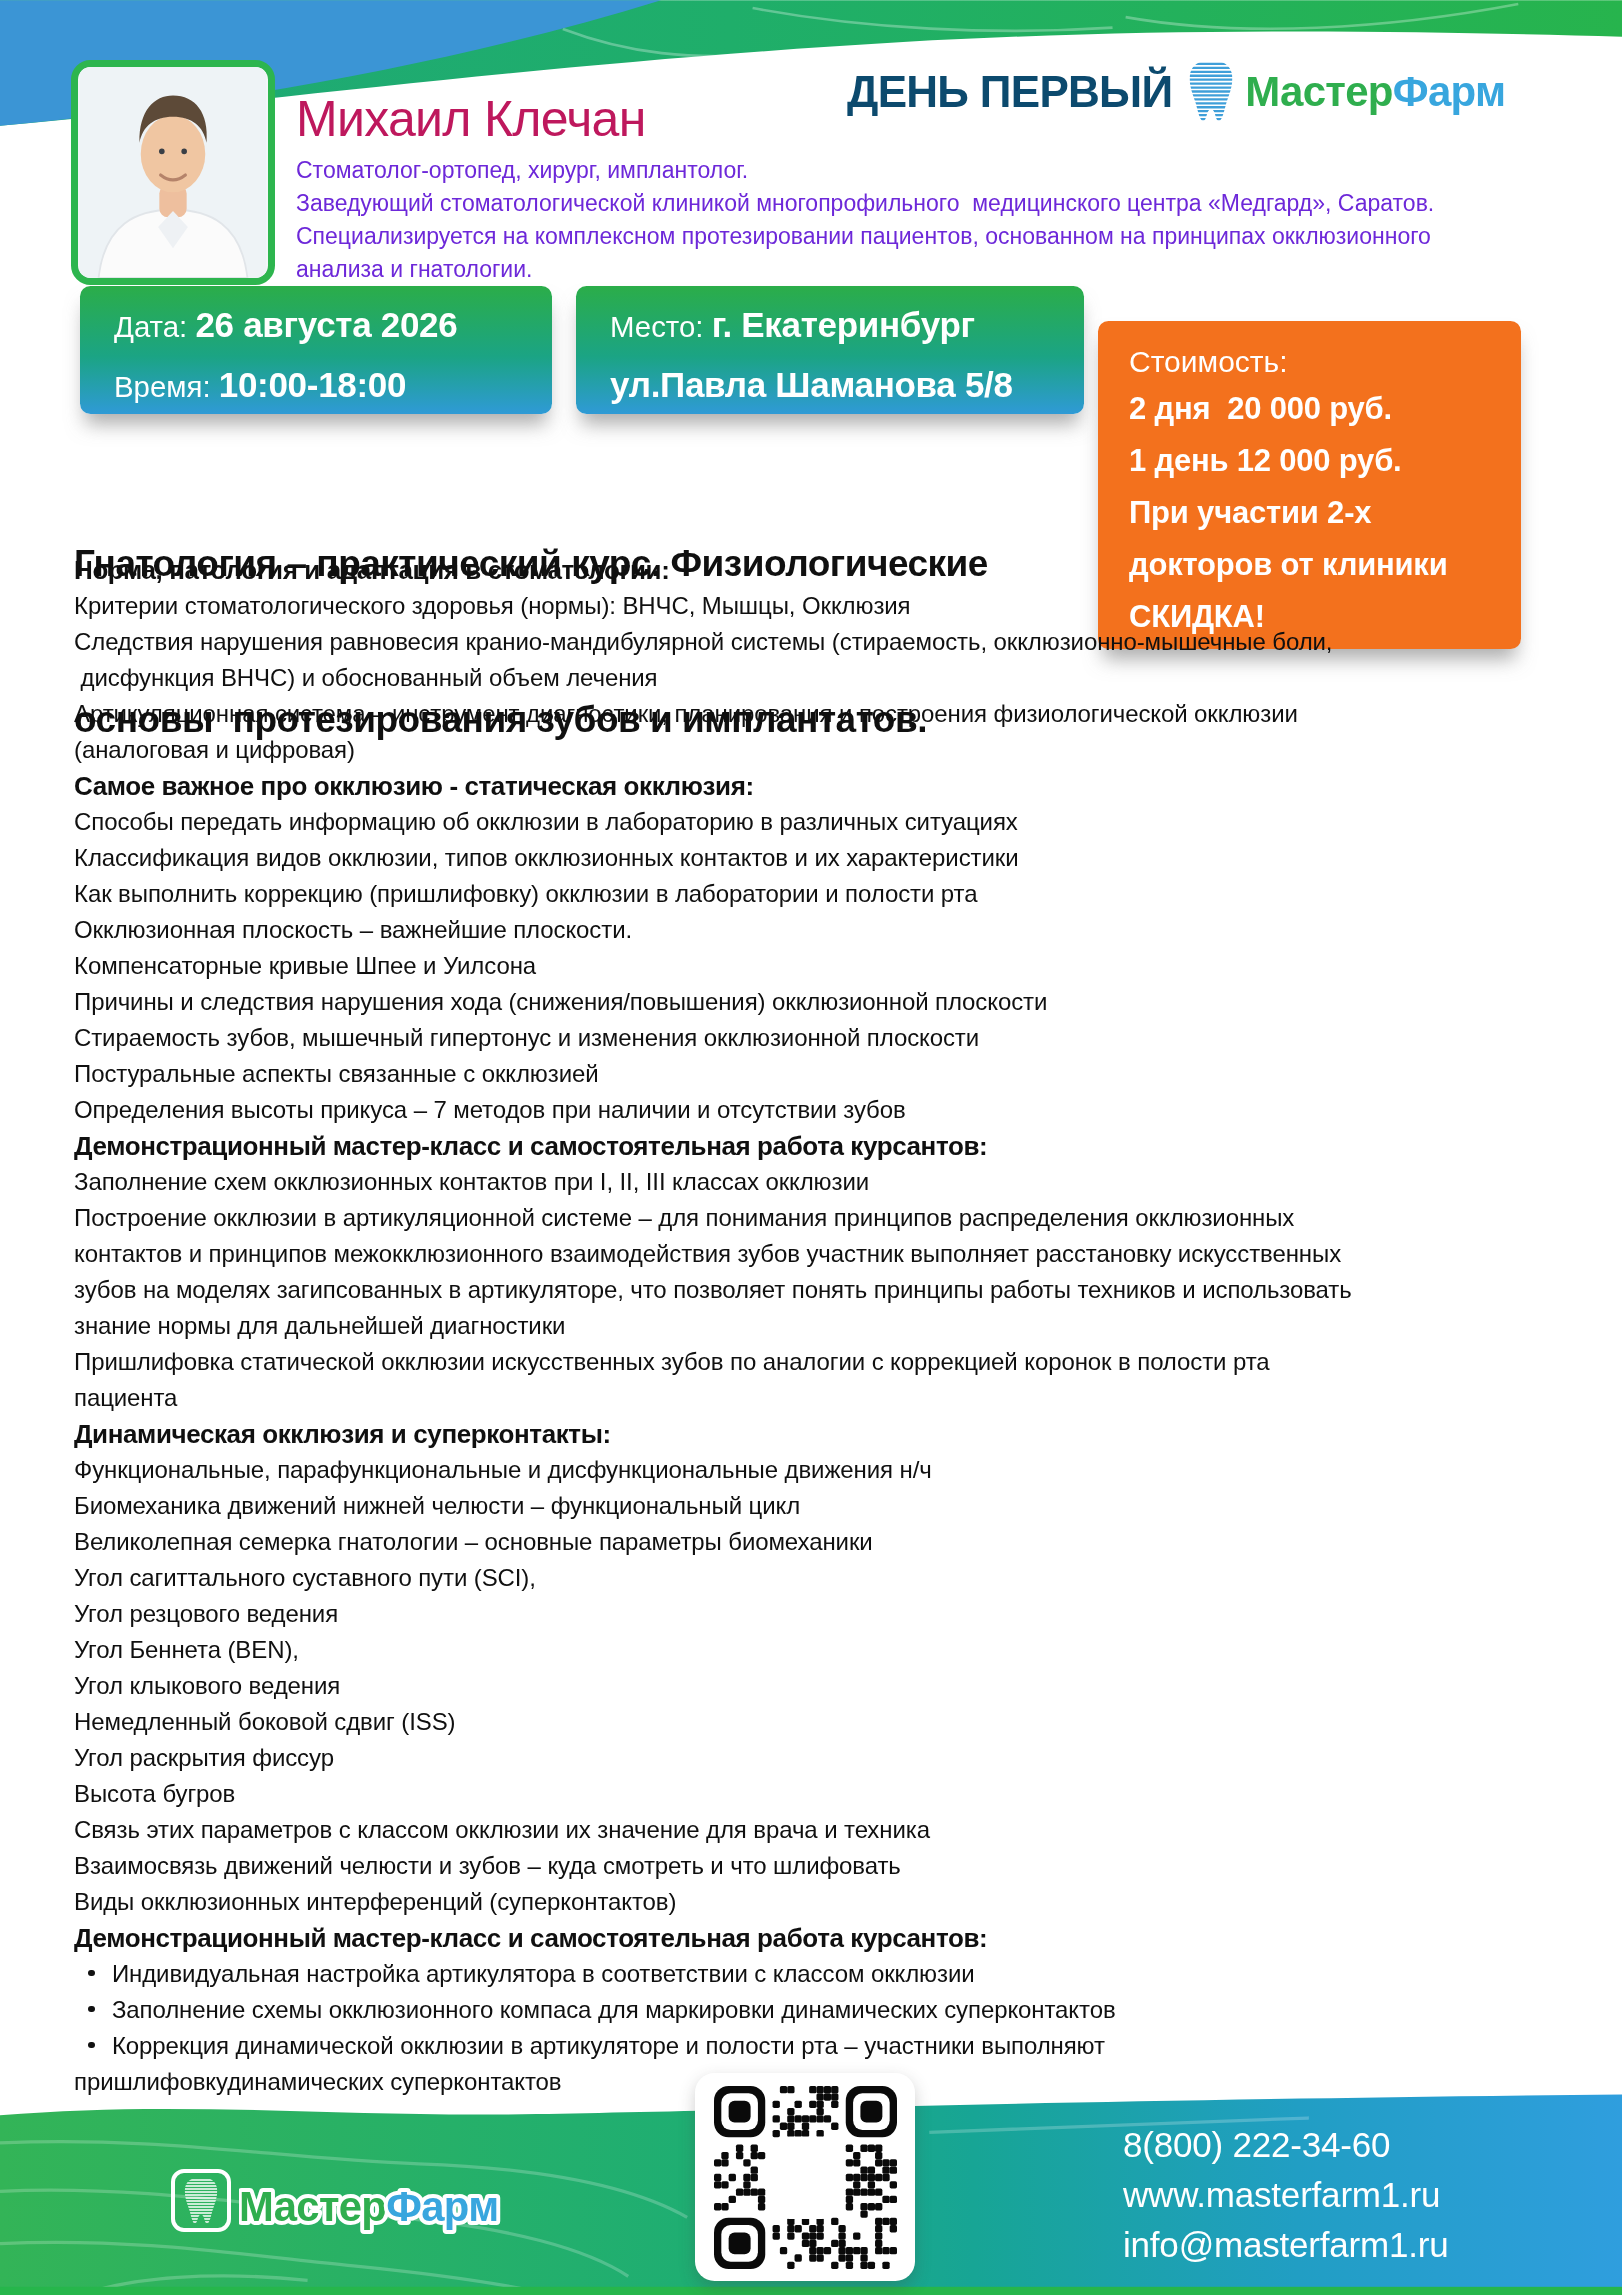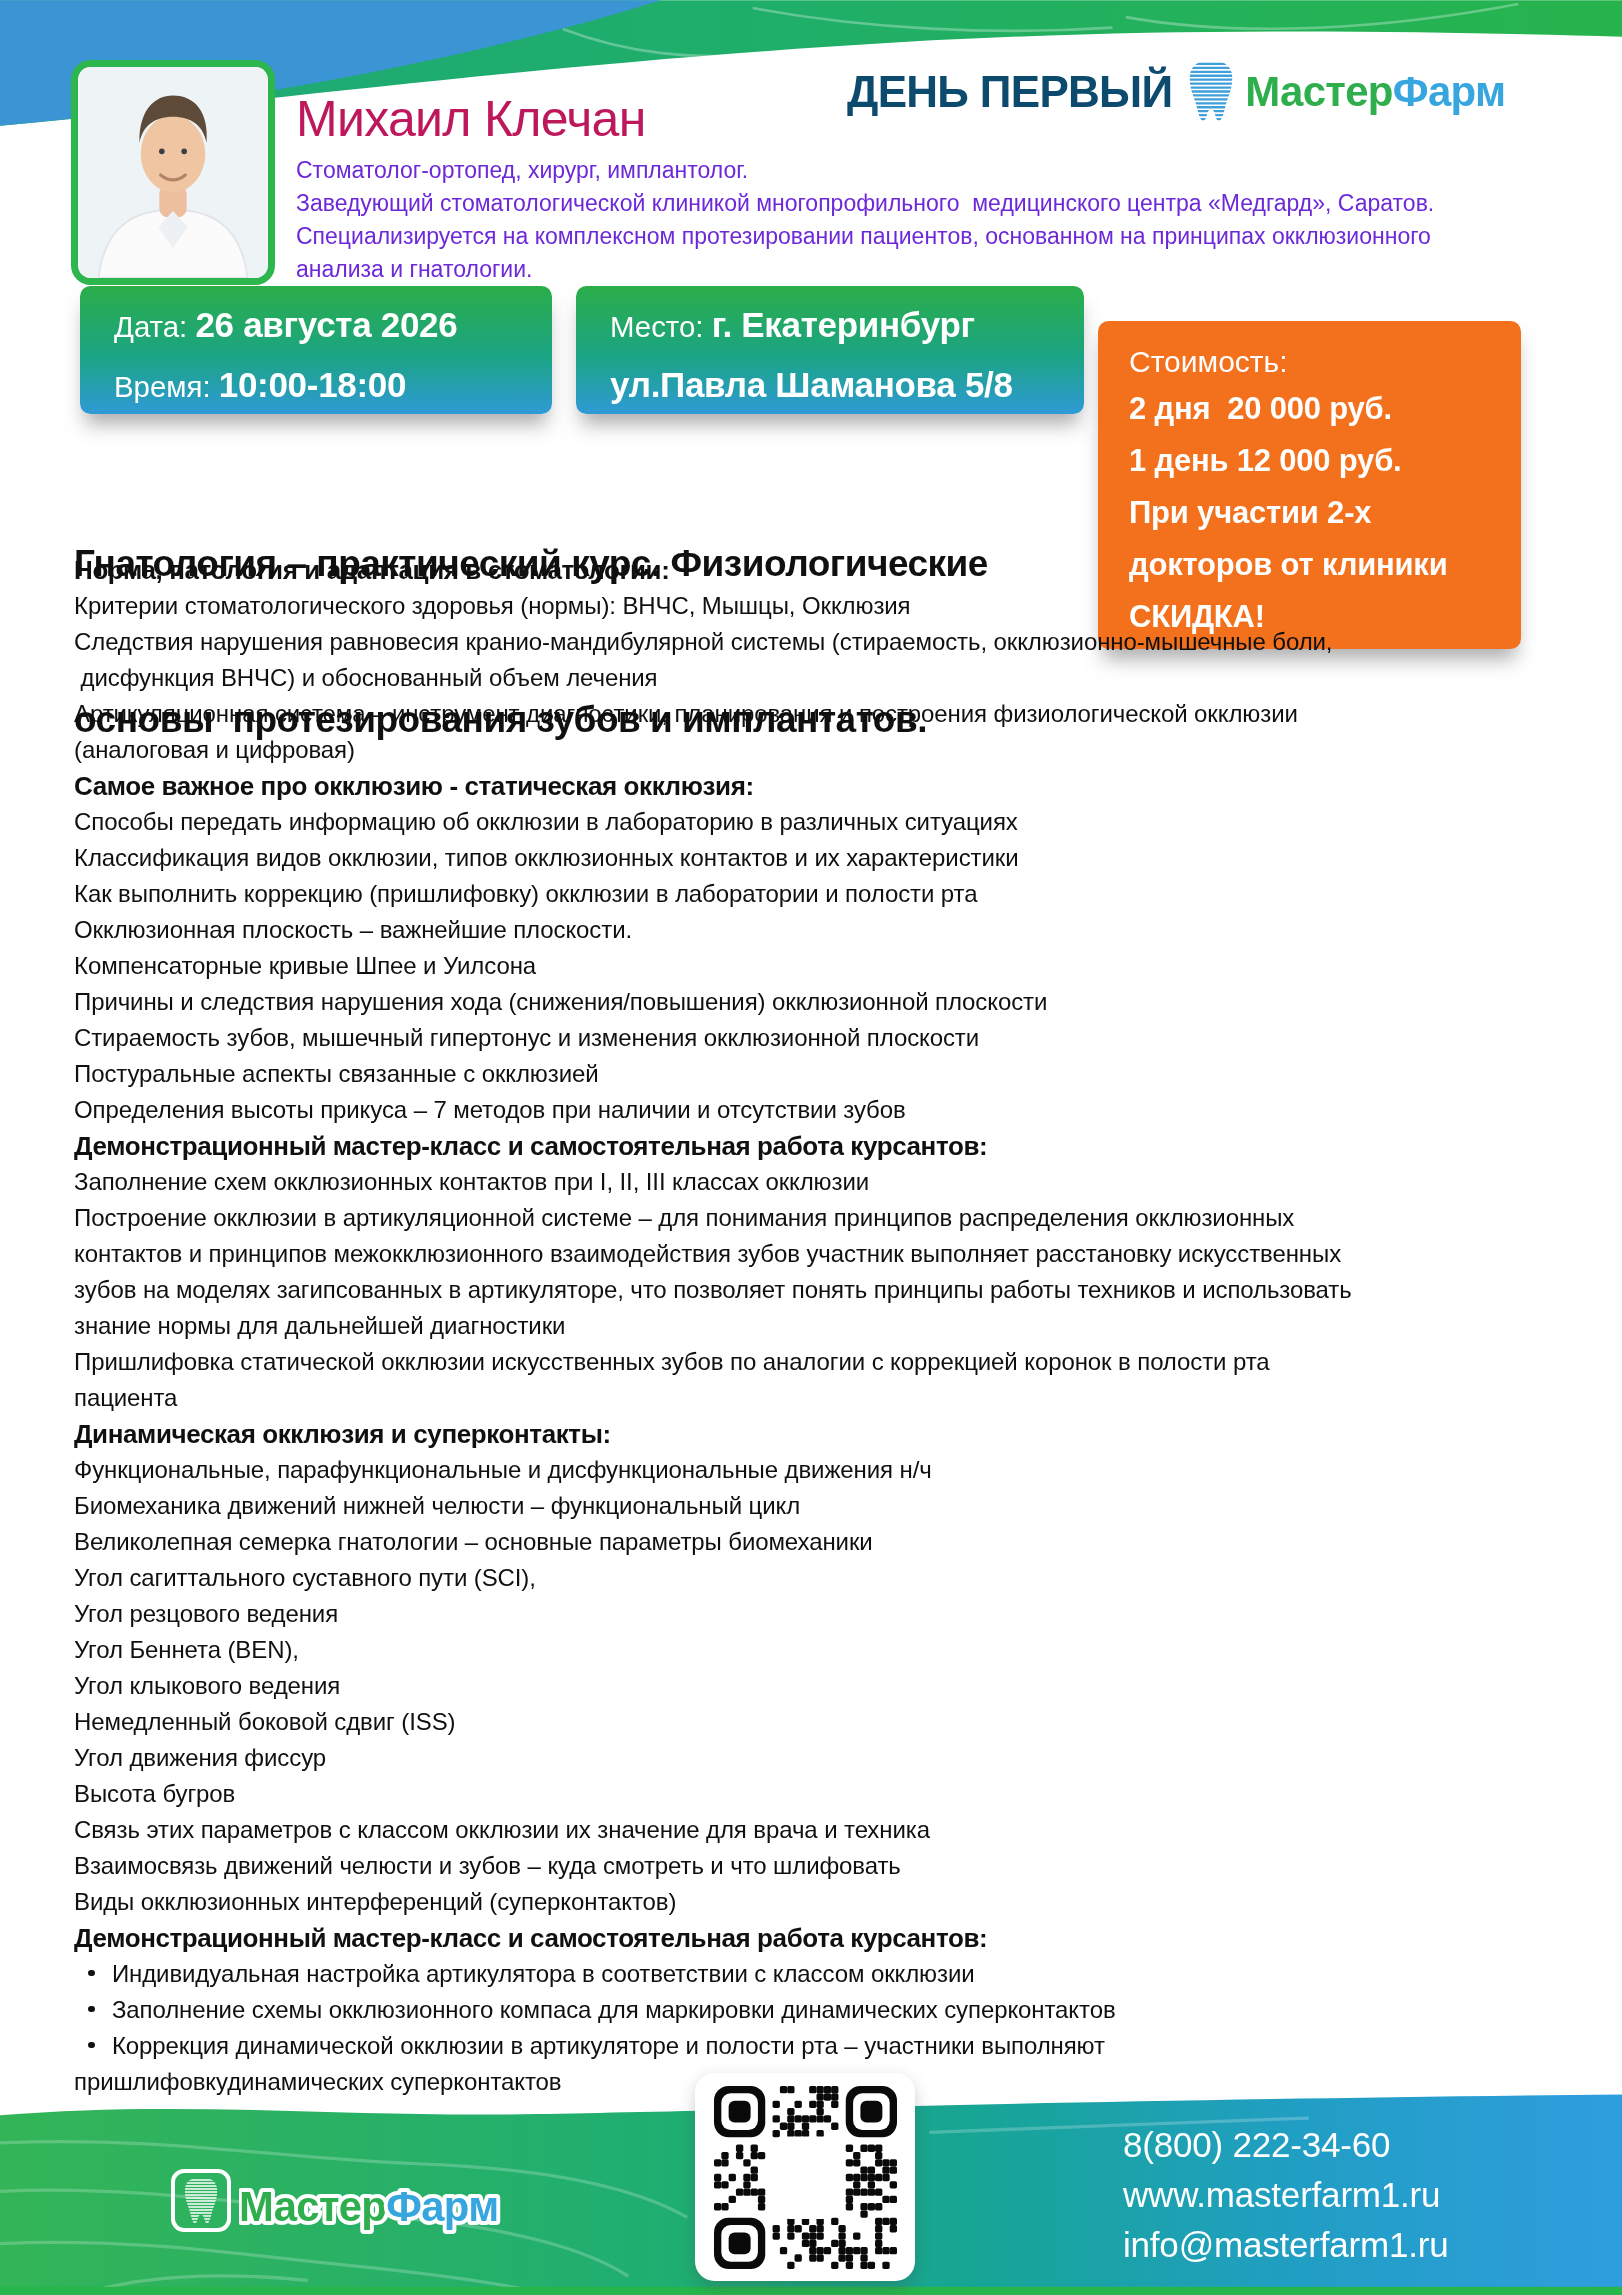--- a/index.html
+++ b/index.html
@@ -177,21 +177,21 @@
       <div class="course-line"><span>пациента</span></div>
       <div class="course-line bold"><span>Динамическая окклюзия и суперконтакты:</span></div>
       <div class="course-line"><span>Функциональные, парафункциональные и дисфункциональные движения н/ч</span></div>
       <div class="course-line"><span>Биомеханика движений нижней челюсти – функциональный цикл</span></div>
       <div class="course-line"><span>Великолепная семерка гнатологии – основные параметры биомеханики</span></div>
       <div class="course-line"><span>Угол сагиттального суставного пути (SCI),</span></div>
       <div class="course-line"><span>Угол резцового ведения</span></div>
       <div class="course-line"><span>Угол Беннета (BEN),</span></div>
       <div class="course-line"><span>Угол клыкового ведения</span></div>
       <div class="course-line"><span>Немедленный боковой сдвиг (ISS)</span></div>
-      <div class="course-line"><span>Угол движения фиссур</span></div>
+      <div class="course-line"><span>Угол раскрытия фиссур</span></div>
       <div class="course-line"><span>Высота бугров</span></div>
       <div class="course-line"><span>Связь этих параметров с классом окклюзии их значение для врача и техника</span></div>
       <div class="course-line"><span>Взаимосвязь движений челюсти и зубов – куда смотреть и что шлифовать</span></div>
       <div class="course-line"><span>Виды окклюзионных интерференций (суперконтактов)</span></div>
       <div class="course-line bold"><span>Демонстрационный мастер-класс и самостоятельная работа курсантов:</span></div>
       <div class="course-line bullet"><span class="dot"></span><span>Индивидуальная настройка артикулятора в соответствии с классом окклюзии</span></div>
       <div class="course-line bullet"><span class="dot"></span><span>Заполнение схемы окклюзионного компаса для маркировки динамических суперконтактов</span></div>
       <div class="course-line bullet"><span class="dot"></span><span>Коррекция динамической окклюзии в артикуляторе и полости рта – участники выполняют</span></div>
       <div class="course-line"><span>пришлифовкудинамических суперконтактов</span></div>
     </div>

